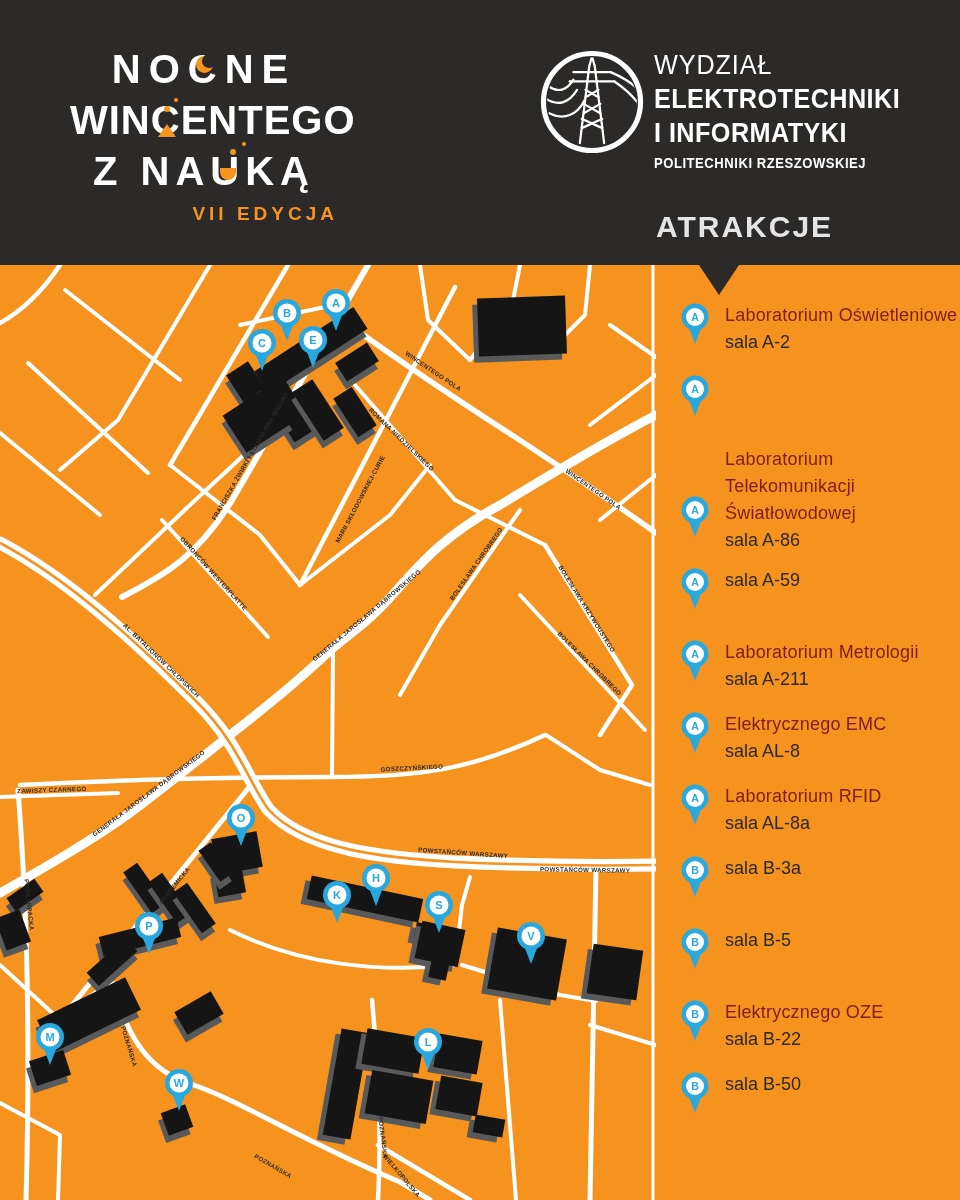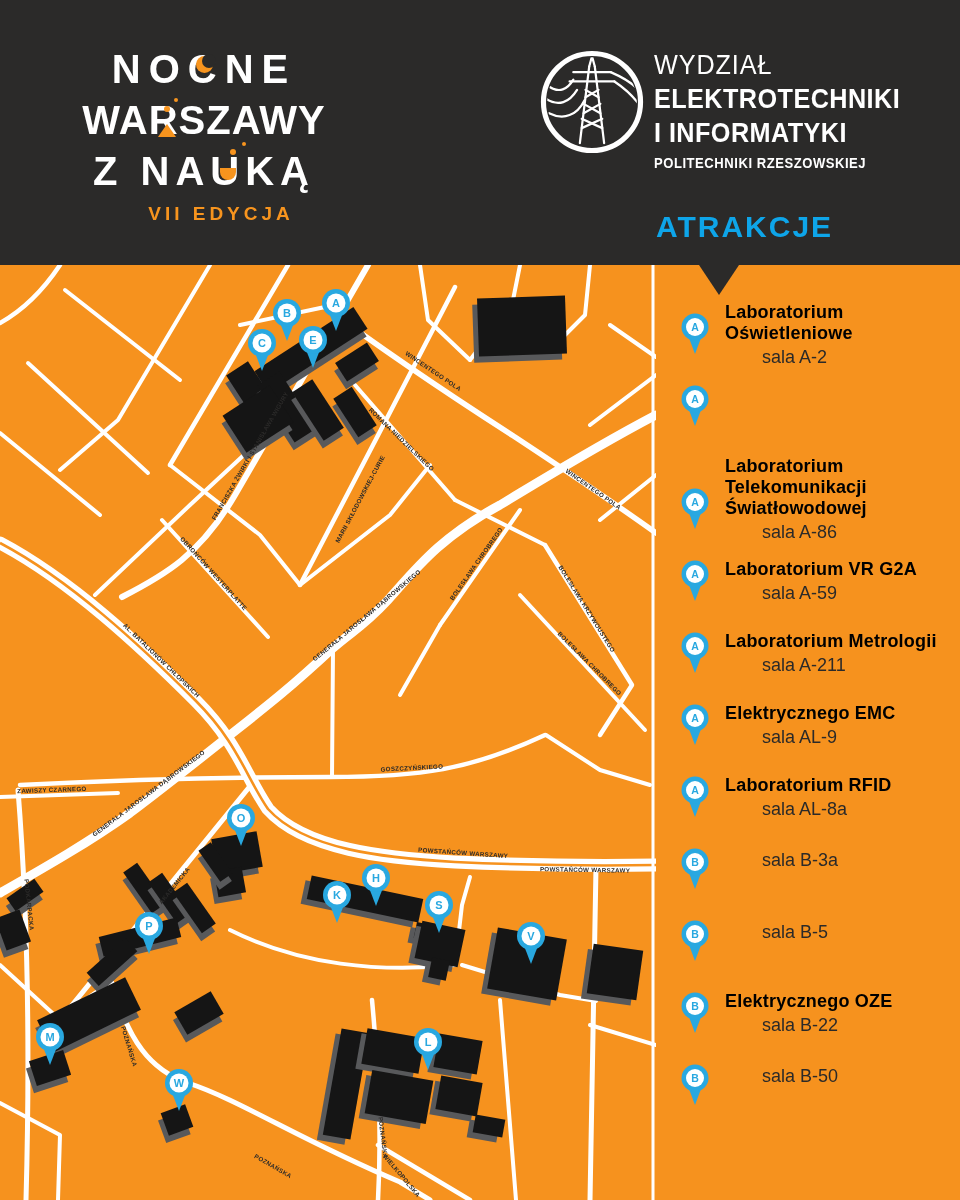--- a/index.html
+++ b/index.html
@@ -5,59 +5,59 @@
   html,body{margin:0;padding:0;background:#888;}
   .page{position:relative;width:960px;height:1200px;overflow:hidden;
         background:#f6921e;font-family:"Liberation Sans",sans-serif;}
   
   .header{position:absolute;left:0;top:0;width:960px;height:265px;background:#2b2a29;}
   .logo-block{position:absolute;left:70px;top:44px;width:268px;text-align:center;color:#fff;}
   .logo-line{font-weight:700;line-height:51px;white-space:nowrap;position:relative;}
   .l1{font-size:40px;letter-spacing:8px;}
   .l2{font-size:40px;letter-spacing:1px;}
   .l3{font-size:40px;letter-spacing:6px;}
-  .edition{font-size:19px;letter-spacing:4px;font-weight:700;text-align:center;margin:6px 0 0 34px;color:#f7941e;}
+  .edition{font-size:19px;letter-spacing:4px;font-weight:700;text-align:right;margin:6px 0 0 34px;color:#f7941e;}
   
   .accent{position:absolute;}
   .crescent{left:126px;top:12px;width:17px;height:17px;border-radius:50%;background:#f7941e;}
   .crescent:after{content:"";position:absolute;left:6px;top:-2px;width:14px;height:14px;border-radius:50%;background:#2b2a29;}
   .flask{left:31px;top:66px;width:0;height:0;border-left:9px solid transparent;border-right:9px solid transparent;border-bottom:13px solid #f7941e;}
   .bub1{left:40px;top:48px;width:6px;height:6px;border-radius:50%;background:#f7941e;}
   .bub2{left:50px;top:40px;width:4px;height:4px;border-radius:50%;background:#f7941e;}
   .bub3{left:161px;top:103px;width:6px;height:6px;border-radius:50%;background:#f7941e;}
   .bub4{left:171px;top:96px;width:4px;height:4px;border-radius:50%;background:#f7941e;}
   .udrop{left:146px;top:124px;width:16px;height:12px;border-radius:0 0 9px 9px;background:#f7941e;}
   .faculty-logo{position:absolute;left:536px;top:46px;}
   .faculty-text{position:absolute;left:654px;top:48px;color:#fff;transform:scaleX(.9);transform-origin:left top;white-space:nowrap;}
   .f1{font-size:28px;font-weight:400;line-height:34px;letter-spacing:1px;}
   .f2,.f3{font-size:28px;font-weight:700;line-height:34px;letter-spacing:0.5px;}
   .f4{font-size:14.5px;font-weight:700;letter-spacing:0.6px;margin-top:5px;}
-  .atrakcje{position:absolute;left:656px;top:210px;font-size:30px;font-weight:700;letter-spacing:2px;color:#0ea5e9;}
+  .atrakcje{position:absolute;left:656px;top:210px;font-size:30px;font-weight:700;letter-spacing:2px;color:#e5e5e5;}
   .pointer{position:absolute;left:699px;top:265px;width:0;height:0;
            border-left:20px solid transparent;border-right:20px solid transparent;border-top:30px solid #2b2a29;}
   
   .map{position:absolute;left:0;top:265px;}
   
   .attr-list{position:absolute;left:656px;top:302px;width:304px;box-sizing:border-box;
              padding-left:22px;display:flex;flex-direction:column;gap:15px;}
   .attr-item{display:grid;grid-template-columns:34px 1fr;column-gap:13px;}
   .attr-pin{align-self:end;margin-bottom:13px;}
-  .attr-title{font-size:18px;font-weight:700;line-height:21px;color:#000000;letter-spacing:.2px;}
-  .attr-room{font-size:18px;font-weight:400;line-height:24px;color:#2b2a29;margin-top:1px;margin-left:37px;}
+  .attr-title{font-size:18px;font-weight:400;line-height:27px;color:#7f1d1d;letter-spacing:.2px;}
+  .attr-room{font-size:18px;font-weight:400;line-height:24px;color:#2b2a29;margin-top:1px;}
 </style>
 </head>
 <body>
 
 <div class="page">
 
   <div class="header">
 
     <div class="logo-block">
       <div class="logo-line l1">NOCNE</div>
-      <div class="logo-line l2">WARSZAWY</div>
+      <div class="logo-line l2">WINCENTEGO</div>
       <div class="logo-line l3">Z NAUKĄ</div>
       <span class="accent crescent"></span>
       <span class="accent flask" style="top:80px;left:88px;"></span>
       <span class="accent bub1" style="top:62px;left:94px;"></span>
       <span class="accent bub2" style="top:54px;left:104px;"></span>
       <span class="accent bub3" style="top:105px;left:160px;"></span>
       <span class="accent bub4" style="top:98px;left:172px;"></span>
       <span class="accent udrop" style="top:124px;left:150px;"></span>
       <div class="edition">VII EDYCJA</div>
     </div>
@@ -430,21 +430,20 @@
         </div>
       </div>
       <div class="attr-item">
         <svg width="34" height="44" viewBox="0 0 34 44" class="attr-pin">
           <path d="M17,42 L11,26 L23,26 Z" fill="#29a8e0"></path>
           <circle cx="17" cy="15" r="13.5" fill="#29a8e0"></circle>
           <circle cx="17" cy="15" r="9" fill="#ffffff"></circle>
           <text x="17" y="19" text-anchor="middle" font-size="10.5" font-weight="bold" fill="#29a8e0" font-family="&quot;Liberation Sans&quot;,sans-serif">A</text>
         </svg>
         <div>
-          <div class="attr-title">Laboratorium VR G2A</div>
           <div class="attr-room">sala A-59</div>
         </div>
       </div>
       <div class="attr-item">
         <svg width="34" height="44" viewBox="0 0 34 44" class="attr-pin">
           <path d="M17,42 L11,26 L23,26 Z" fill="#29a8e0"></path>
           <circle cx="17" cy="15" r="13.5" fill="#29a8e0"></circle>
           <circle cx="17" cy="15" r="9" fill="#ffffff"></circle>
           <text x="17" y="19" text-anchor="middle" font-size="10.5" font-weight="bold" fill="#29a8e0" font-family="&quot;Liberation Sans&quot;,sans-serif">A</text>
         </svg>
@@ -455,21 +454,21 @@
       </div>
       <div class="attr-item">
         <svg width="34" height="44" viewBox="0 0 34 44" class="attr-pin">
           <path d="M17,42 L11,26 L23,26 Z" fill="#29a8e0"></path>
           <circle cx="17" cy="15" r="13.5" fill="#29a8e0"></circle>
           <circle cx="17" cy="15" r="9" fill="#ffffff"></circle>
           <text x="17" y="19" text-anchor="middle" font-size="10.5" font-weight="bold" fill="#29a8e0" font-family="&quot;Liberation Sans&quot;,sans-serif">A</text>
         </svg>
         <div>
           <div class="attr-title">Elektrycznego EMC</div>
-          <div class="attr-room">sala AL-9</div>
+          <div class="attr-room">sala AL-8</div>
         </div>
       </div>
       <div class="attr-item">
         <svg width="34" height="44" viewBox="0 0 34 44" class="attr-pin">
           <path d="M17,42 L11,26 L23,26 Z" fill="#29a8e0"></path>
           <circle cx="17" cy="15" r="13.5" fill="#29a8e0"></circle>
           <circle cx="17" cy="15" r="9" fill="#ffffff"></circle>
           <text x="17" y="19" text-anchor="middle" font-size="10.5" font-weight="bold" fill="#29a8e0" font-family="&quot;Liberation Sans&quot;,sans-serif">A</text>
         </svg>
         <div>

